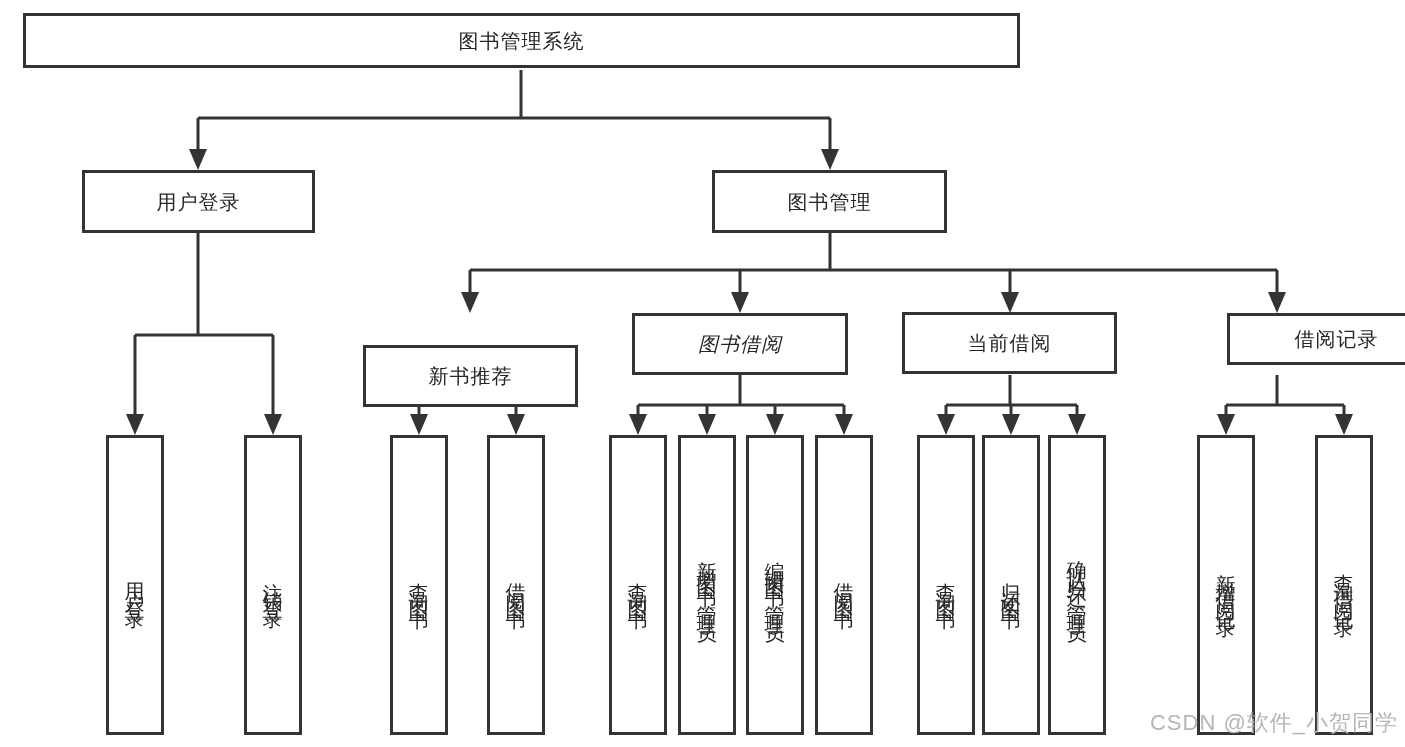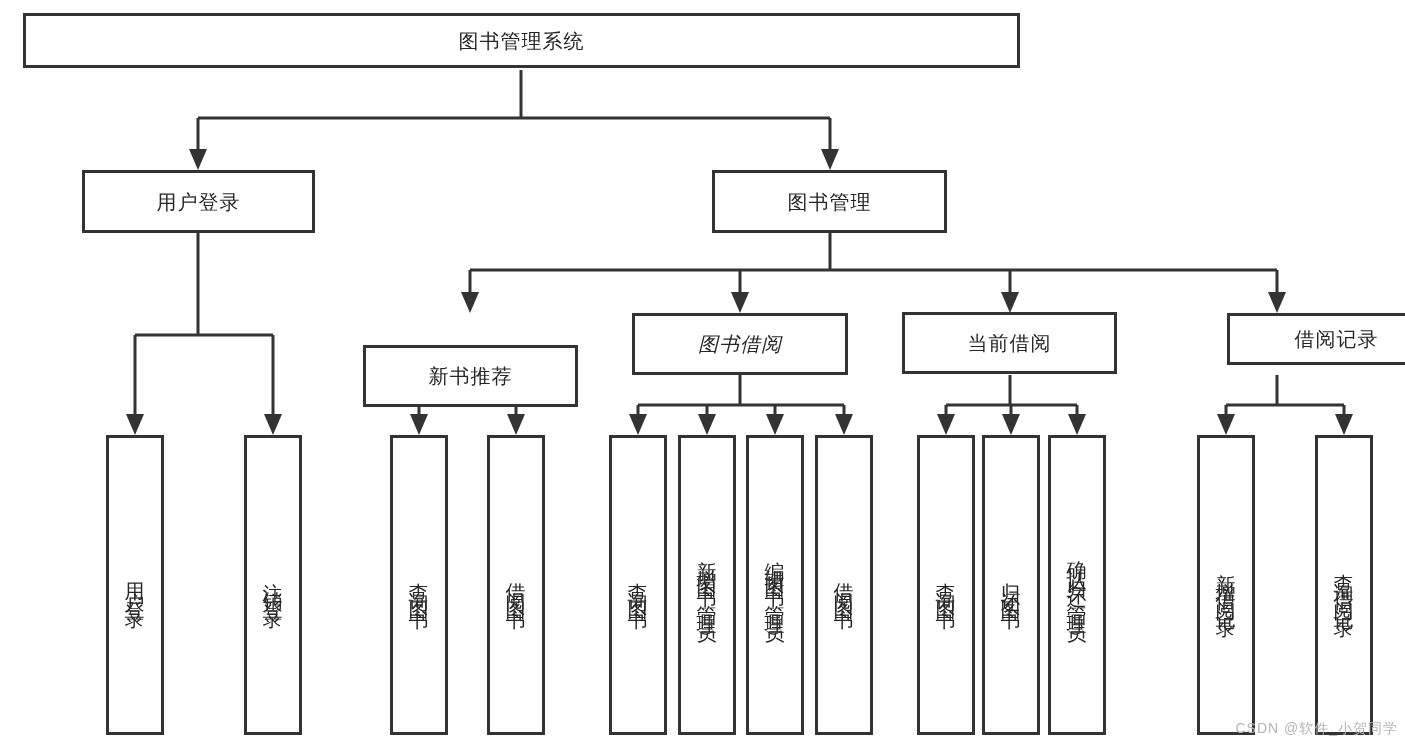--- a/index.html
+++ b/index.html
@@ -75,21 +75,21 @@
   .l-c4 { left: 815px; }
   .l-d1 { left: 917px; }
   .l-d2 { left: 982px; }
   .l-d3 { left: 1048px; }
   .l-e1 { left: 1197px; }
   .l-e2 { left: 1315px; }
   .watermark {
     position: absolute;
     right: 7px;
     bottom: 9px;
-    font-size: 14px;
+    font-size: 22px;
     color: var(--watermark);
     letter-spacing: 1px;
     z-index: 10;
   }
 </style>
 </head>
 <body>
 
 <div id="canvas">
 

